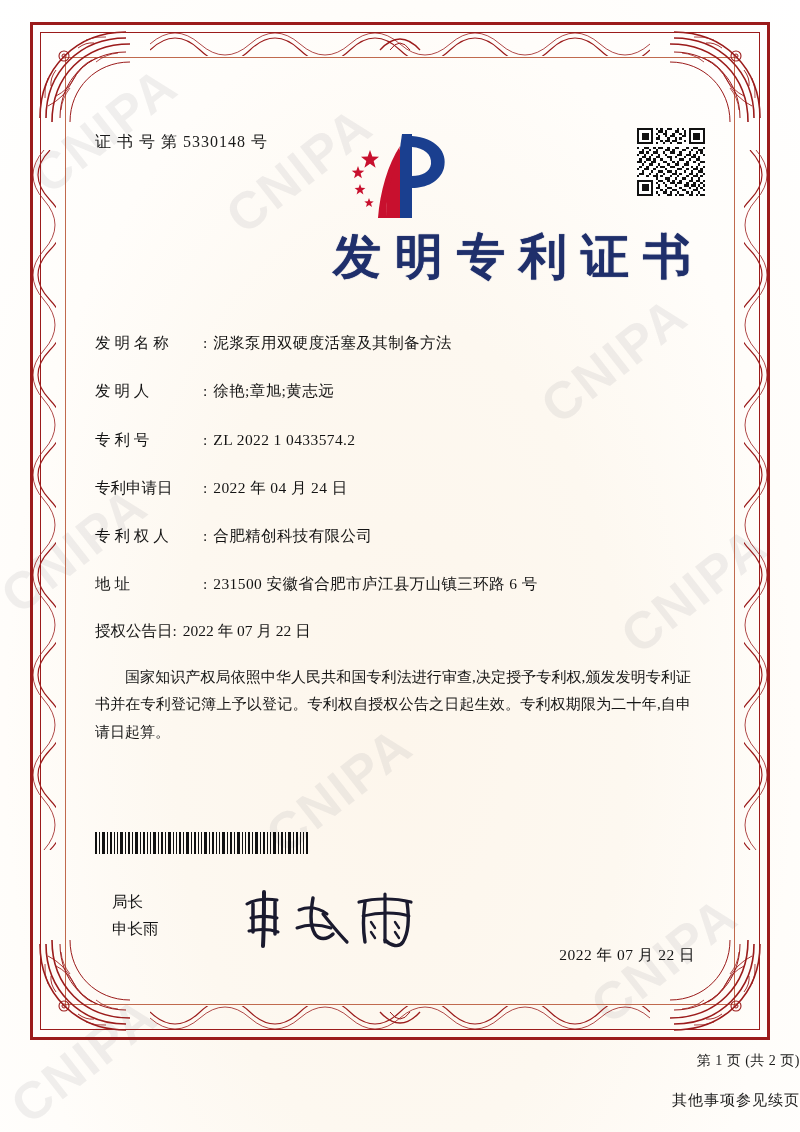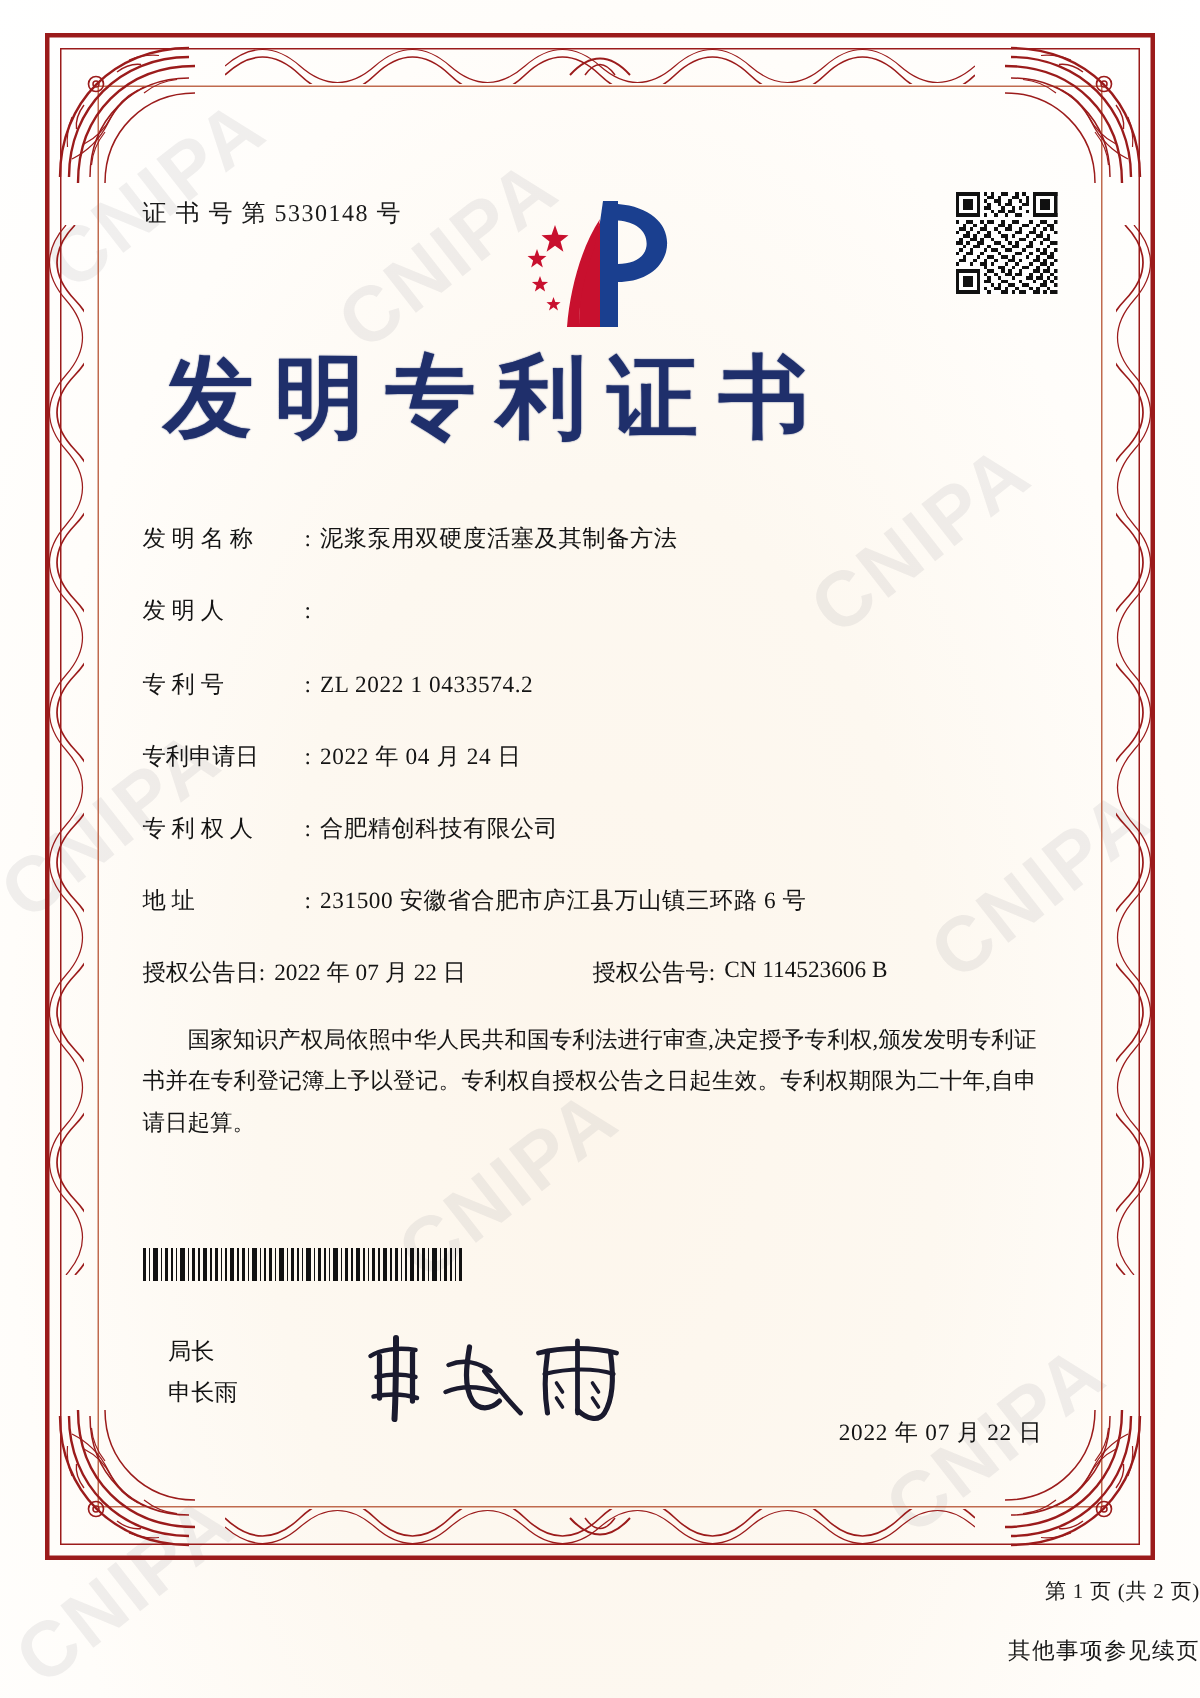--- a/index.html
+++ b/index.html
@@ -129,22 +129,22 @@
     position: absolute;
     left: 50%;
     top: 20px;
     transform: translateX(-50%);
     width: 120px;
     height: 92px;
   }
 
   .main-title {
     margin-top: 72px;
-    text-align: left;
-    font-size: 60px;
+    text-align: right;
+    font-size: 48px;
     letter-spacing: 14px;
     color: #1f2f6b;
     font-weight: bold;
     font-family: "Liberation Serif", "DejaVu Serif", serif;
     text-shadow: 0 0 1px #1f2f6b;
     padding-left: 14px;
   }
 
   .fields {
     margin-top: 42px;
@@ -616,20 +616,21 @@
 
       <div class="field-row">
         <span class="field-label">发 明 名 称</span>
         <span class="field-colon">:</span>
         <span class="field-value">泥浆泵用双硬度活塞及其制备方法</span>
       </div>
 
       <div class="field-row">
         <span class="field-label">发 明 人</span>
         <span class="field-colon">:</span>
+        <span class="field-value">徐艳;章旭;黄志远</span>
       </div>
 
       <div class="field-row">
         <span class="field-label">专 利 号</span>
         <span class="field-colon">:</span>
         <span class="field-value mono-num">ZL 2022 1 0433574.2</span>
       </div>
 
       <div class="field-row">
         <span class="field-label tight">专利申请日</span>
@@ -646,24 +647,20 @@
       <div class="field-row">
         <span class="field-label">地 址</span>
         <span class="field-colon">:</span>
         <span class="field-value">231500 安徽省合肥市庐江县万山镇三环路 6 号</span>
       </div>
 
       <div class="dual-row">
         <span class="dual-left">
           <span class="dual-label">授权公告日:</span>
           <span style="margin-left:6px;">2022 年 07 月 22 日</span>
-        </span>
-        <span class="dual-right">
-          <span class="dual-label">授权公告号:</span>
-          <span style="margin-left:6px;">CN 114523606 B</span>
         </span>
       </div>
     </div>
 
     <div class="paragraphs">
       <p>国家知识产权局依照中华人民共和国专利法进行审查,决定授予专利权,颁发发明专利证书并在专利登记簿上予以登记。专利权自授权公告之日起生效。专利权期限为二十年,自申请日起算。</p>
     </div>
 
     <svg class="barcode" viewBox="0 0 215 22" preserveAspectRatio="none" shape-rendering="crispEdges">
       <rect width="215" height="22" fill="none"></rect>

